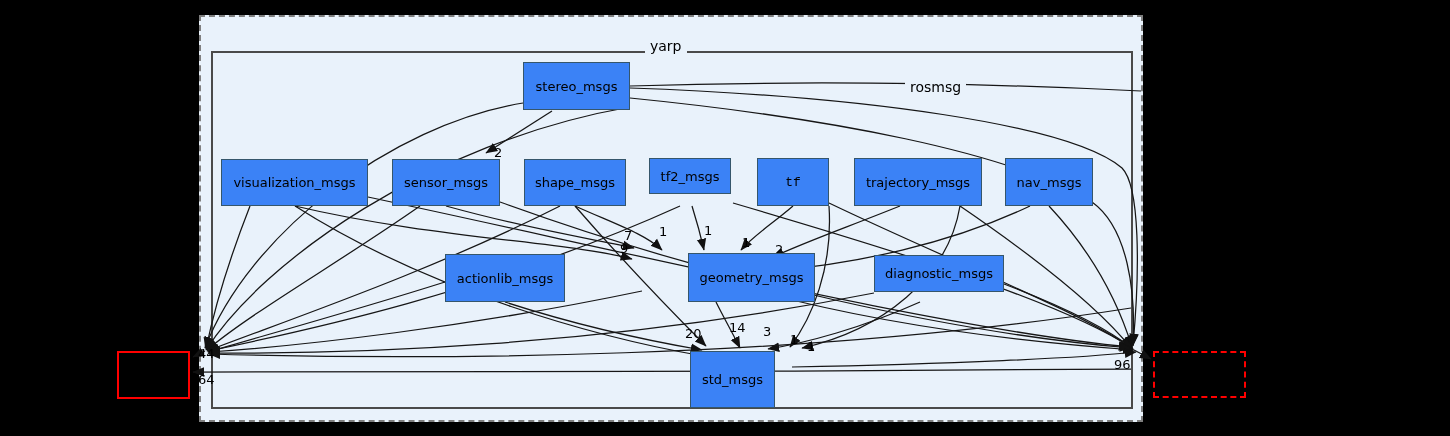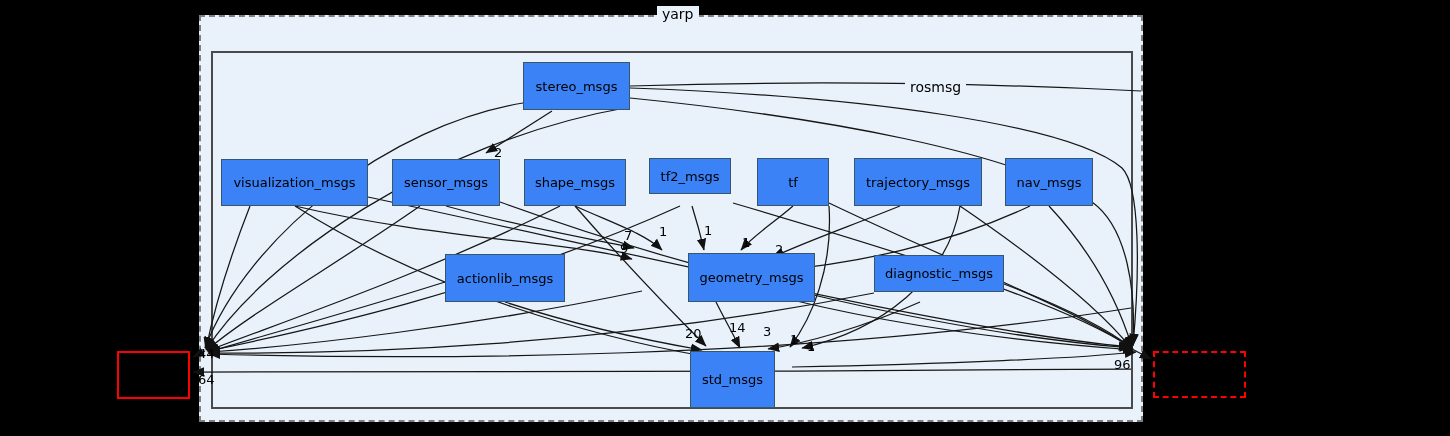--- a/index.html
+++ b/index.html
@@ -3,38 +3,38 @@
 <meta charset="utf-8">
 <style>
   html,body{margin:0;padding:0;background:#000;}
   #stage{position:relative;width:1450px;height:436px;background:#000;overflow:hidden;
          font-family:"DejaVu Sans","Liberation Sans",sans-serif;}
   .cluster-outer{position:absolute;left:199px;top:15px;width:940px;height:403px;
                  background:#e9f2fb;border:2px dashed #7f7f7f;z-index:0;}
   .cluster-inner{position:absolute;left:211px;top:51px;width:918px;height:354px;
                  background:#e9f2fb;border:2px solid #4a4a4a;z-index:0;}
   .cluster-label{position:absolute;color:#000;font-size:14px;z-index:3;background:#e9f2fb;padding:0 5px;}
-  #label-yarp{left:645px;top:6px;margin-left:12px;}
+  #label-yarp{left:645px;top:38px;}
   #label-rosmsg{left:905px;top:79px;}
   .node{position:absolute;background:#3b82f6;border:1px solid #35566b;color:#000;
         font-size:13px;display:flex;align-items:center;justify-content:center;
         z-index:2;box-sizing:border-box;cursor:pointer;}
   .ext{position:absolute;background:transparent;z-index:2;box-sizing:border-box;}
   #ext-left {left:117px;top:351px;width:73px;height:48px;border:2px solid #ff0000;}
   #ext-right{left:1153px;top:351px;width:93px;height:47px;border:2px dashed #ff0000;}
   svg#edges{position:absolute;left:0;top:0;z-index:1;}
   svg#edges path{fill:none;stroke:#161616;stroke-width:1.25px;}
   svg#edges text{font-family:"DejaVu Sans","Liberation Sans",sans-serif;font-size:13px;fill:#000;}
   
   #n-stereo{left:523px;top:62px;width:107px;height:48px;}
   #n-visualization{left:221px;top:159px;width:147px;height:47px;}
   #n-sensor{left:392px;top:159px;width:108px;height:47px;}
   #n-shape{left:524px;top:159px;width:102px;height:47px;}
   #n-tf2{left:649px;top:158px;width:82px;height:36px;}
-  #n-tf{left:757px;top:158px;width:72px;height:48px;}
+  #n-tf{left:757px;top:158px;width:72px;height:48px;font-family:Liberation Mono, monospace;}
   #n-trajectory{left:854px;top:158px;width:128px;height:48px;}
   #n-nav{left:1005px;top:158px;width:88px;height:48px;}
   #n-actionlib{left:445px;top:254px;width:120px;height:48px;}
   #n-geometry{left:642px;top:253px;width:127px;height:49px;margin-left:46px;}
   #n-diagnostic{left:874px;top:255px;width:130px;height:37px;}
   #n-std{left:690px;top:351px;width:85px;height:57px;}
 </style>
 </head>
 <body>
 

